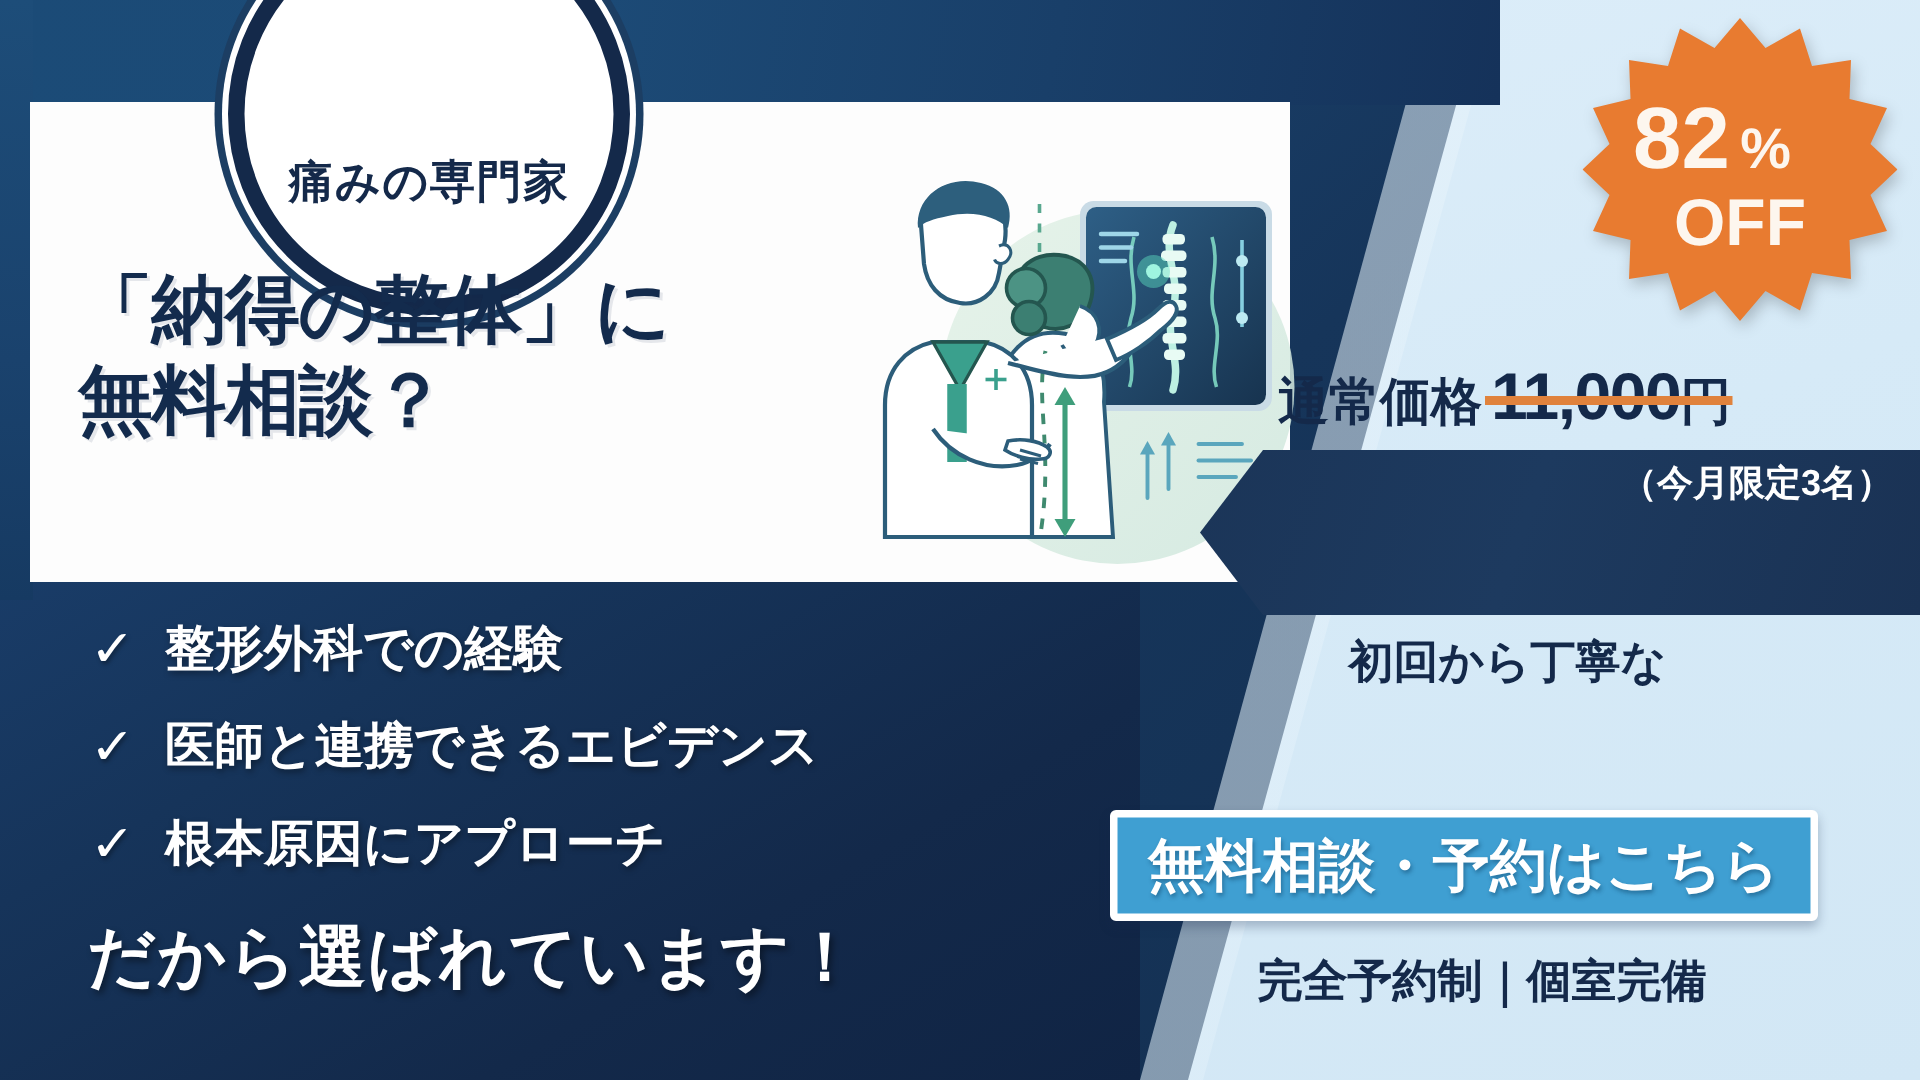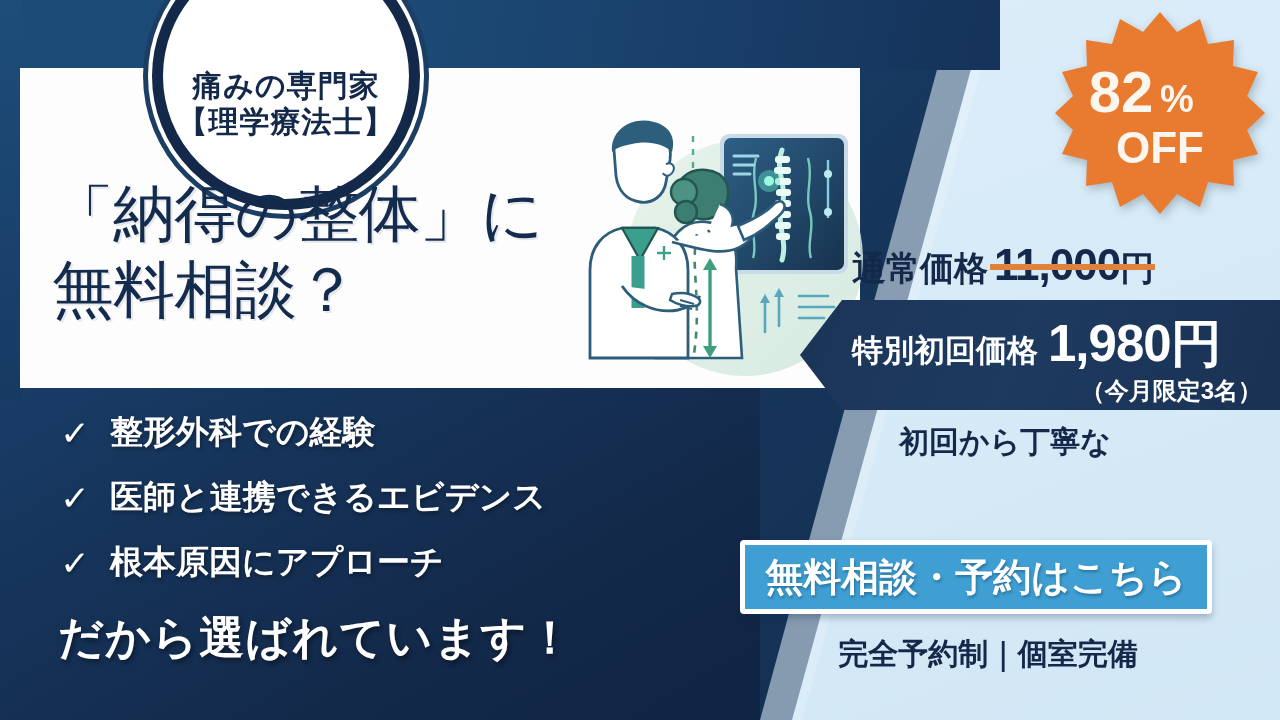--- a/index.html
+++ b/index.html
@@ -63,21 +63,21 @@
     padding-bottom:58px;box-sizing:border-box;
   }
   .badge-line{
     color:#14294a;font-weight:bold;font-size:30px;letter-spacing:1px;
     line-height:1.22;white-space:nowrap;
   }
 
   
   .headline{
     position:absolute;left:52px;top:176px;width:560px;
-    color:#132b4d;font-weight:normal;font-size:62px;line-height:1.22;
+    color:#132b4d;font-weight:bold;font-size:50px;line-height:1.22;
     letter-spacing:-1px;
     text-shadow:2px 2px 0 rgba(19,43,77,.10);
   }
   .headline div{white-space:nowrap;}
 
   
   .features{
     position:absolute;left:58px;top:410px;width:600px;
   }
   .feature-row{
@@ -198,21 +198,20 @@
   <div class="bg-right-edge"></div>
   <div class="corner-white"></div>
 
   <div class="top-band"></div>
   <div class="left-band"></div>
 
   <div class="white-panel"></div>
 
   <div class="badge-circle">
     <div class="badge-line">痛みの専門家</div>
-    <div class="badge-line">【理学療法士】</div>
   </div>
 
   <div class="headline">
     <div>「納得の整体」に</div>
     <div>無料相談？</div>
   </div>
 
   <div class="illustration">
     <svg viewBox="0 0 320 290" xmlns="http://www.w3.org/2000/svg">
       <defs>
@@ -317,24 +316,20 @@
   <div class="price-normal">
     <span class="lbl">通常価格</span>
     <span class="price-strike">
       <span>11,000</span><span class="yen">円</span>
       <span class="strike-line"></span>
     </span>
   </div>
 
   <div class="price-banner">
     <div class="price-banner-inner">
-      <div class="price-special-row">
-        <span class="price-special-lbl">特別初回価格</span>
-        <span class="price-special-val"><span>1,980</span><span>円</span></span>
-      </div>
       <div class="price-note">（今月限定3名）</div>
     </div>
   </div>
 
   <div class="features">
     <div class="feature-row">
       <span class="check">✓</span>
       <span class="feature-text">整形外科での経験</span>
     </div>
     <div class="feature-row">

